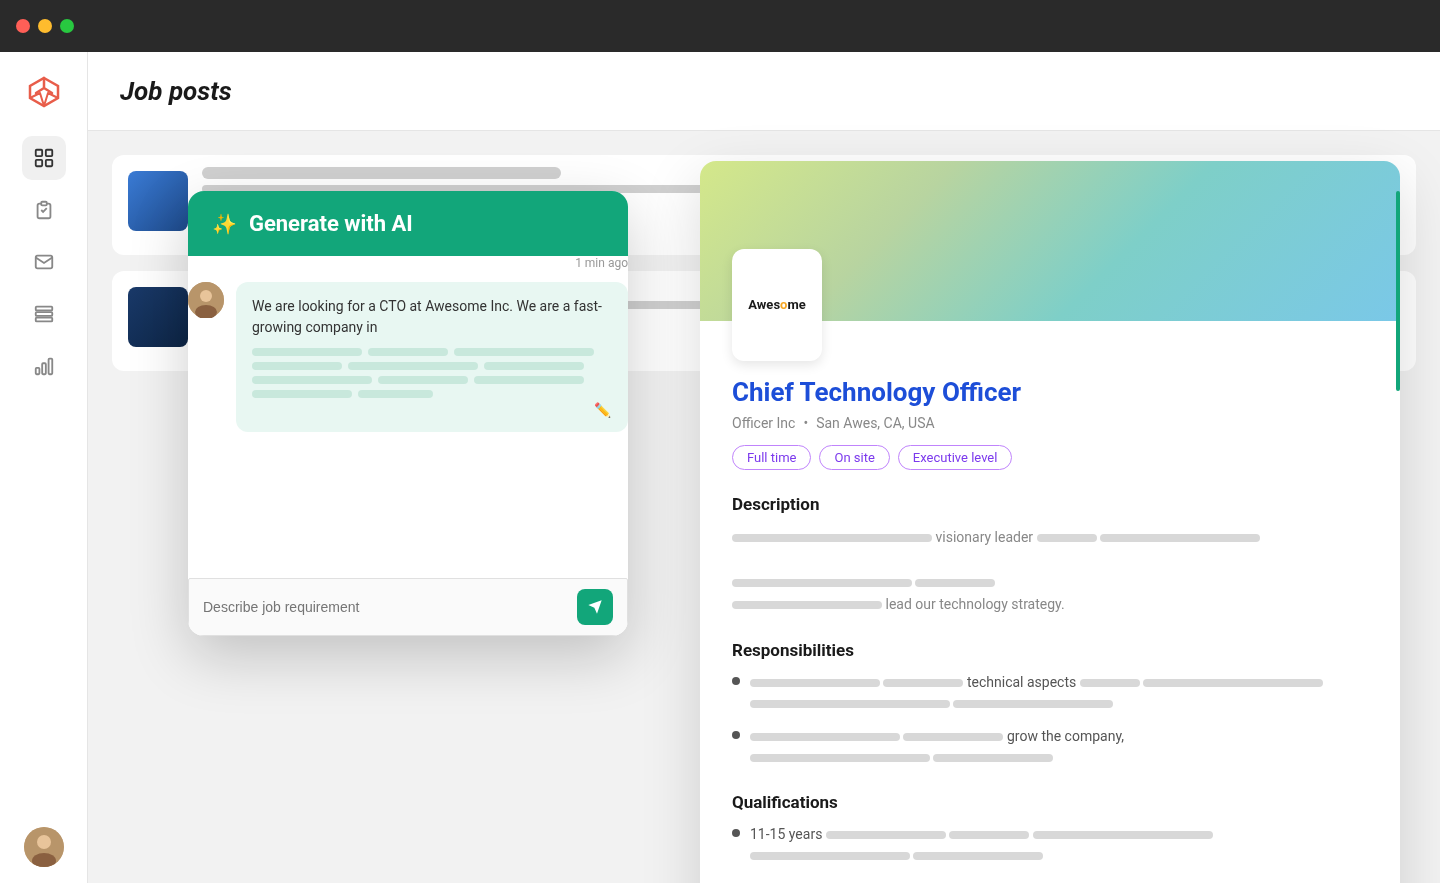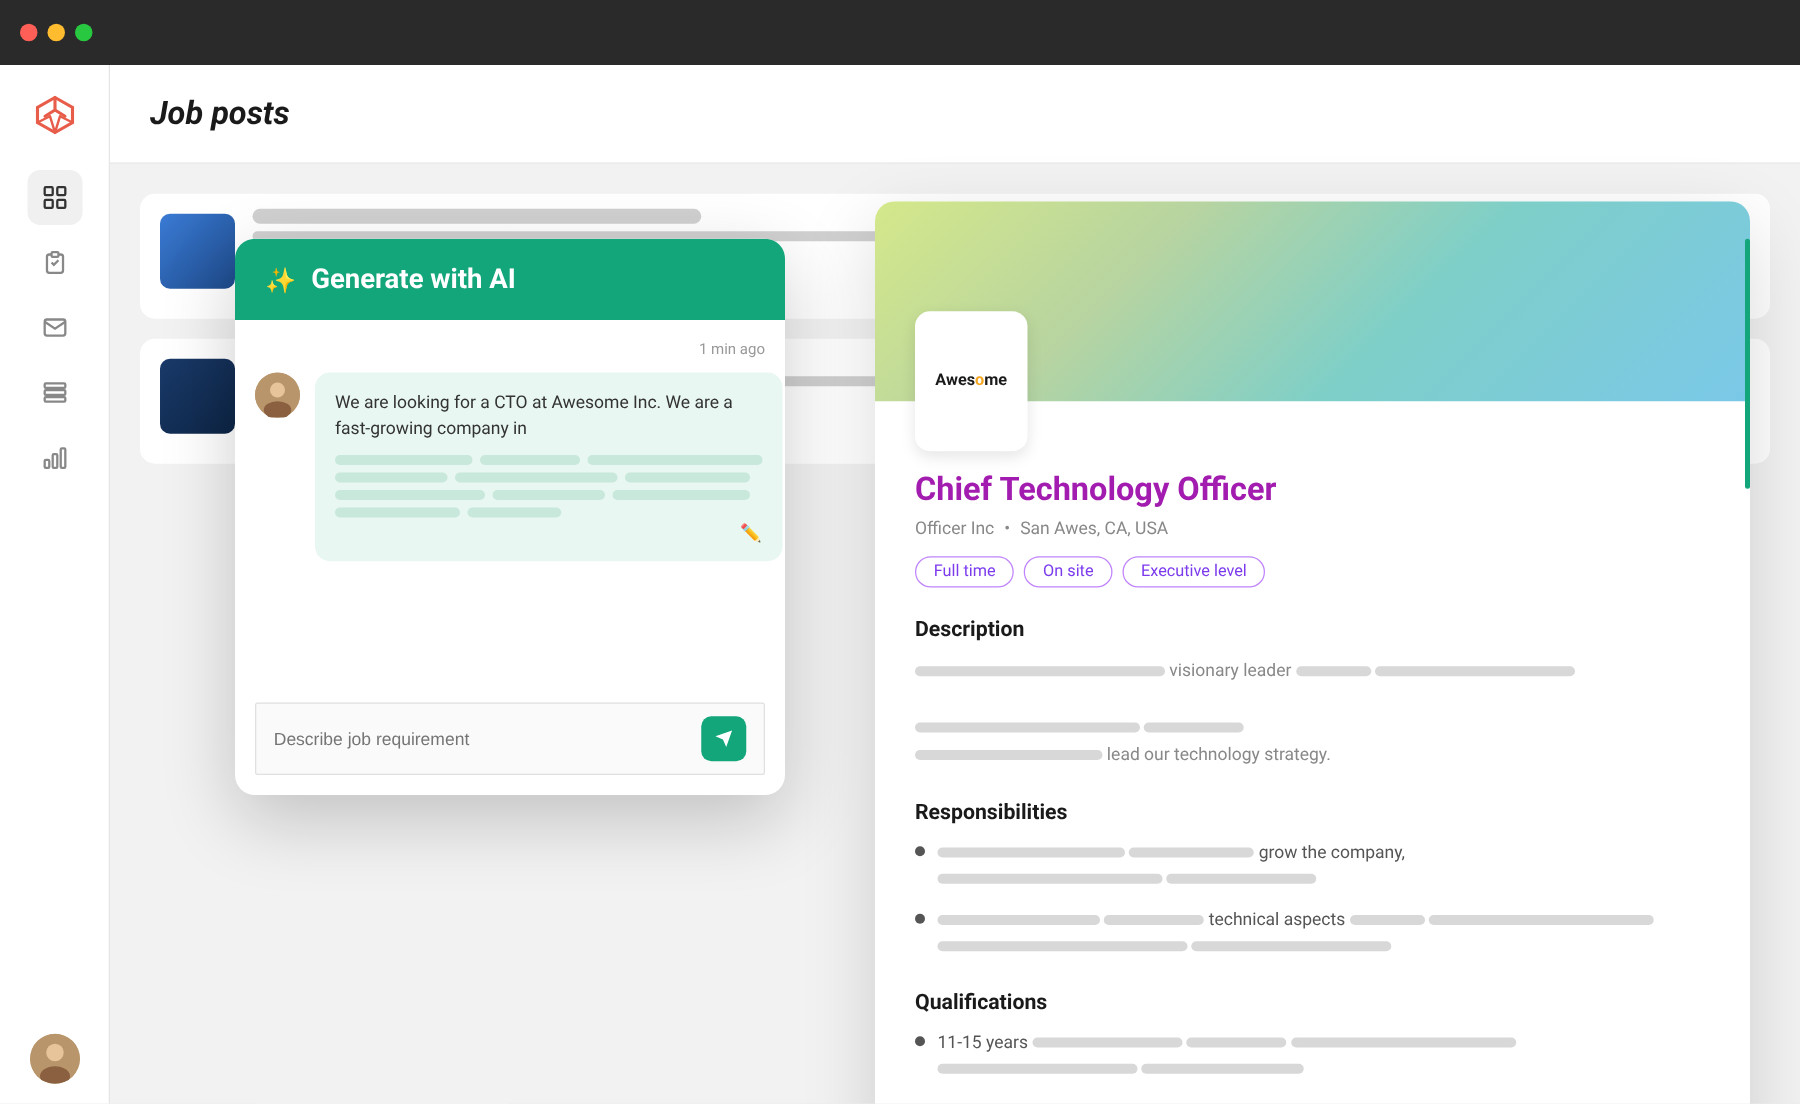--- a/index.html
+++ b/index.html
@@ -176,21 +176,20 @@
     .ai-wand-icon {
       color: #fff;
       font-size: 20px;
     }
     .ai-panel-title {
       color: #fff;
       font-size: 22px;
       font-weight: 700;
     }
     .ai-panel-body {
-      padding: 16px;
       min-height: 380px;
       display: flex;
       flex-direction: column;
     }
     .ai-timestamp {
       text-align: right;
       color: #999;
       font-size: 12px;
       margin-bottom: 12px;
     }
@@ -292,21 +291,21 @@
       box-shadow: 0 4px 12px rgba(0,0,0,0.1);
       display: flex; align-items: center; justify-content: center;
       overflow: hidden;
     }
     .job-preview-body {
       padding: 56px 32px 32px;
     }
     .job-preview-title {
       font-size: 26px;
       font-weight: 700;
-      color: #a21caf;
+      color: #1d4ed8;
       margin-bottom: 8px;
     }
     .job-preview-meta {
       color: #888;
       font-size: 14px;
       margin-bottom: 14px;
       display: flex;
       align-items: center;
       gap: 8px;
     }
@@ -583,39 +582,39 @@
               <span class="ph-inline" style="width:150px;"></span>
               <span> lead our technology strategy.</span>
             </div>
           </div>
 
           <div class="section">
             <h3 class="section-title">Responsibilities</h3>
             <div class="bullet-item">
               <div class="bullet-dot"></div>
               <div class="bullet-text">
-                <span class="ph-inline" style="width:150px;"></span>
-                <span class="ph-inline" style="width:100px;"></span>
-                <span> grow the company, </span>
-                <br>
-                <span class="ph-inline" style="width:180px;"></span>
-                <span class="ph-inline" style="width:120px;"></span>
-              </div>
-            </div>
-            <div class="bullet-item">
-              <div class="bullet-dot"></div>
-              <div class="bullet-text">
                 <span class="ph-inline" style="width:130px;"></span>
                 <span class="ph-inline" style="width:80px;"></span>
                 <span> technical aspects </span>
                 <span class="ph-inline" style="width:60px;"></span>
                 <span class="ph-inline" style="width:180px;"></span>
                 <br>
                 <span class="ph-inline" style="width:200px;"></span>
                 <span class="ph-inline" style="width:160px;"></span>
+              </div>
+            </div>
+            <div class="bullet-item">
+              <div class="bullet-dot"></div>
+              <div class="bullet-text">
+                <span class="ph-inline" style="width:150px;"></span>
+                <span class="ph-inline" style="width:100px;"></span>
+                <span> grow the company, </span>
+                <br>
+                <span class="ph-inline" style="width:180px;"></span>
+                <span class="ph-inline" style="width:120px;"></span>
               </div>
             </div>
           </div>
 
           <div class="section">
             <h3 class="section-title">Qualifications</h3>
             <div class="qual-item">
               <div class="qual-dot"></div>
               <div class="bullet-text">
                 <span>11-15 years </span>

